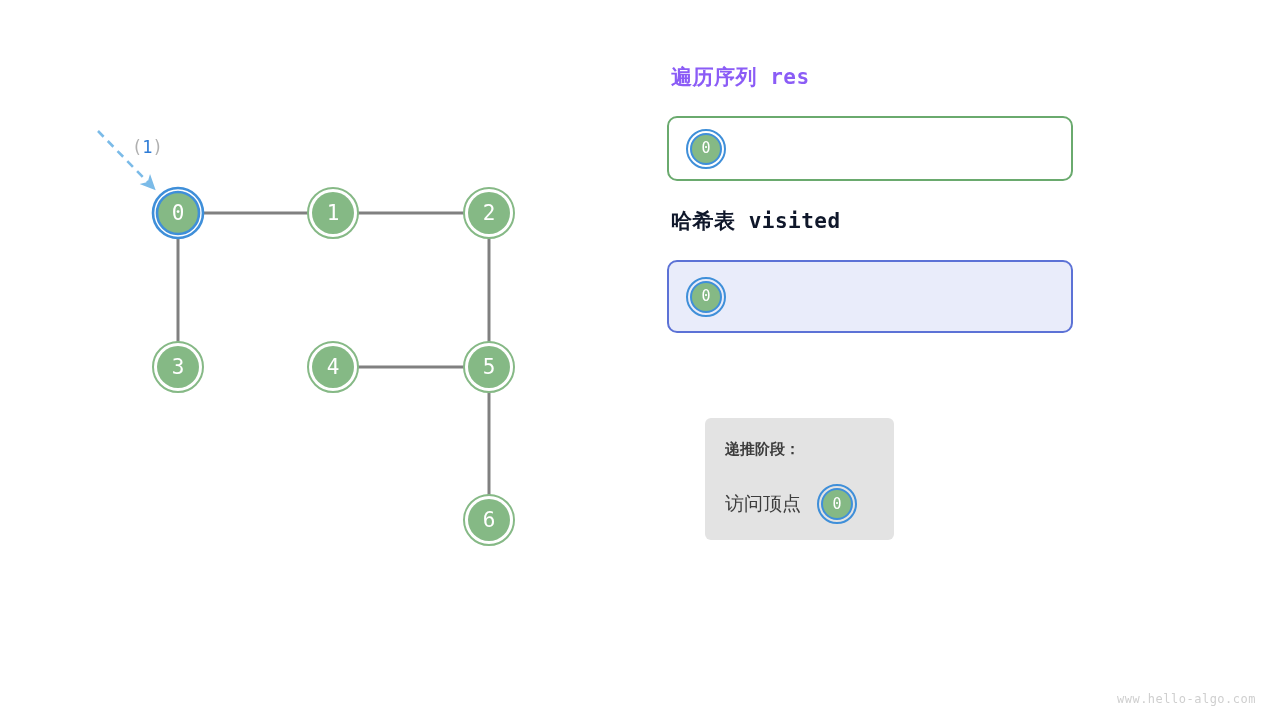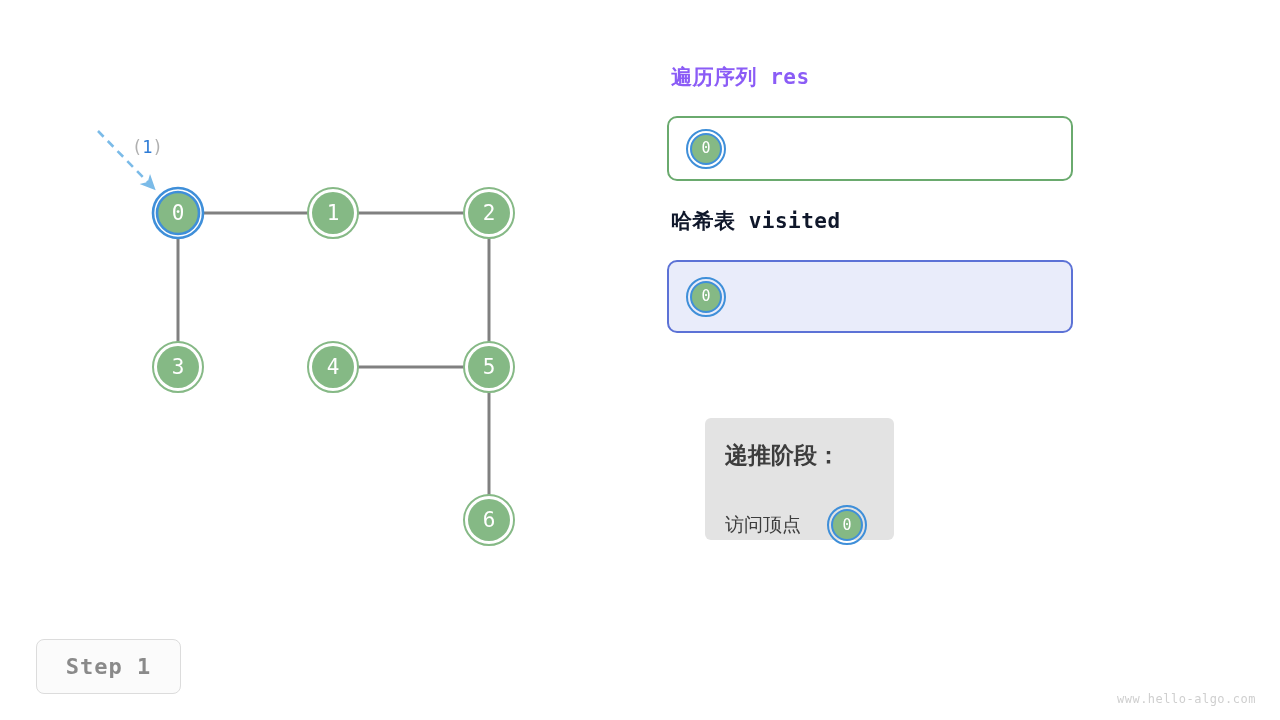--- a/index.html
+++ b/index.html
@@ -138,28 +138,28 @@
     width: 189px;
     height: 122px;
     background: #e3e3e3;
     border-radius: 6px;
     box-sizing: border-box;
     padding: 22px 0 0 20px;
   }
   .info-line {
     display: flex;
     align-items: center;
-    gap: 26px;
+    gap: 16px;
   }
   .info-head {
     font-family: "Liberation Sans", "DejaVu Sans", sans-serif;
-    font-size: 23px;
+    font-size: 15px;
     font-weight: bold;
     color: #3d3d3d;
-    margin-bottom: 34px;
+    margin-bottom: 25px;
   }
   .info-text {
     font-family: "Liberation Sans", "DejaVu Sans", sans-serif;
     font-size: 19px;
     color: #3d3d3d;
   }
 
   
   .step-badge {
     position: absolute;
@@ -285,17 +285,16 @@
       <span class="info-text">访问顶点</span>
       <span class="chip" id="info-chip">
         <span class="ring-outer"></span>
         <span class="ring-inner">
           <span class="chip-label">0</span>
         </span>
       </span>
     </div>
   </div>
 
-  <div class="step-badge">Step 1</div>
 
   <div class="watermark">www.hello-algo.com</div>
 
 </div>
 
 </body></html>

